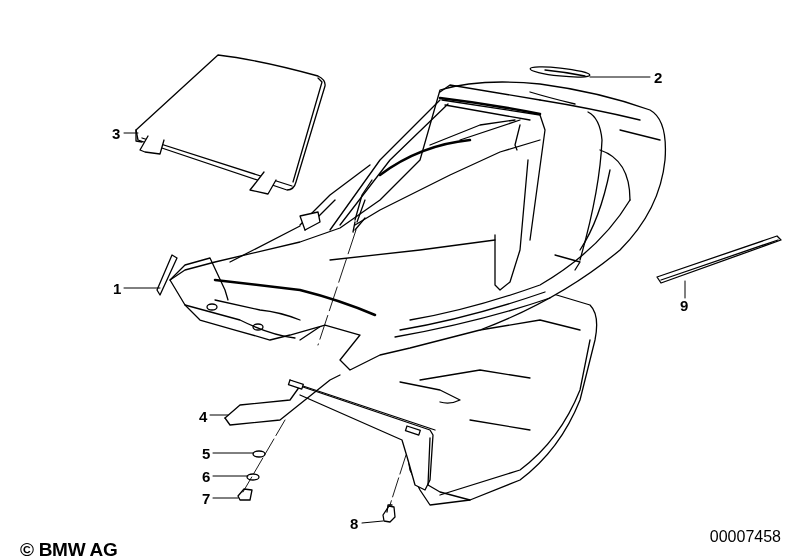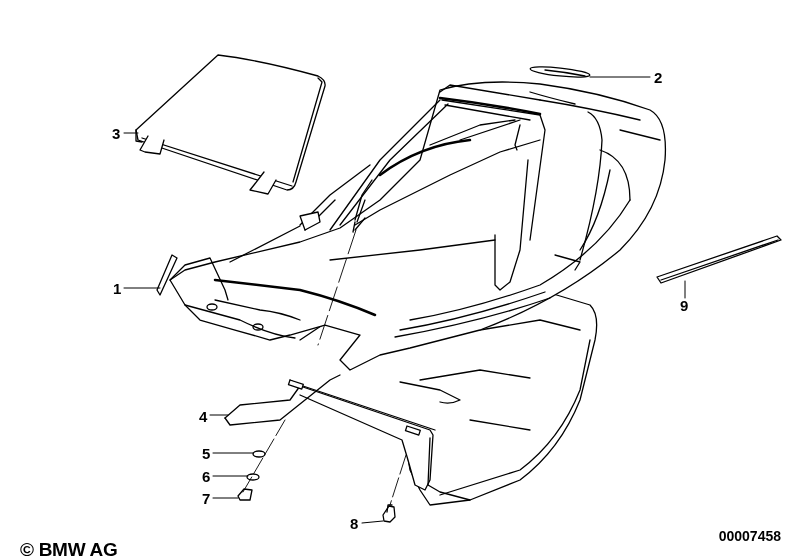--- a/index.html
+++ b/index.html
@@ -1,20 +1,20 @@
 <!DOCTYPE html>
 <html><head>
 <meta charset="utf-8">
 <style>
   html, body { margin: 0; padding: 0; background: #ffffff; }
   body { width: 799px; height: 559px; position: relative; overflow: hidden; font-family: "Liberation Sans", sans-serif; }
   #diagram { position: absolute; left: 0; top: 0; width: 799px; height: 559px; }
   .callout { position: absolute; font-family: "Liberation Sans", sans-serif; font-weight: bold; font-size: 15px; color: #000; line-height: 1; }
   .footer-left { position: absolute; left: 20px; top: 539px; font-family: "Liberation Sans", sans-serif; font-size: 19px; font-weight: bold; color: #000; letter-spacing: -0.3px; }
-  .footer-right { position: absolute; right: 18px; top: 528px; font-family: "Liberation Sans", sans-serif; font-size: 14px; color: #000; font-weight: bold; }
+  .footer-right { position: absolute; right: 18px; top: 528px; font-family: "Liberation Sans", sans-serif; font-size: 16px; color: #000; }
   svg path, svg line, svg ellipse, svg polyline, svg polygon { vector-effect: non-scaling-stroke; }
 </style>
 </head>
 <body>
 
 <svg id="diagram" viewBox="0 0 799 559" xmlns="http://www.w3.org/2000/svg" fill="none" stroke="#000" stroke-width="1.3" stroke-linejoin="round" stroke-linecap="round">
 
   <g>
     <path d="M136,130 L218,55 Q260,60 318,76 Q326,80 325,86 L296,182 Q294,190 287,190 L138,140 Z" fill="#fff"></path>
     <path d="M318,78 L322,82 L293,182"></path>

